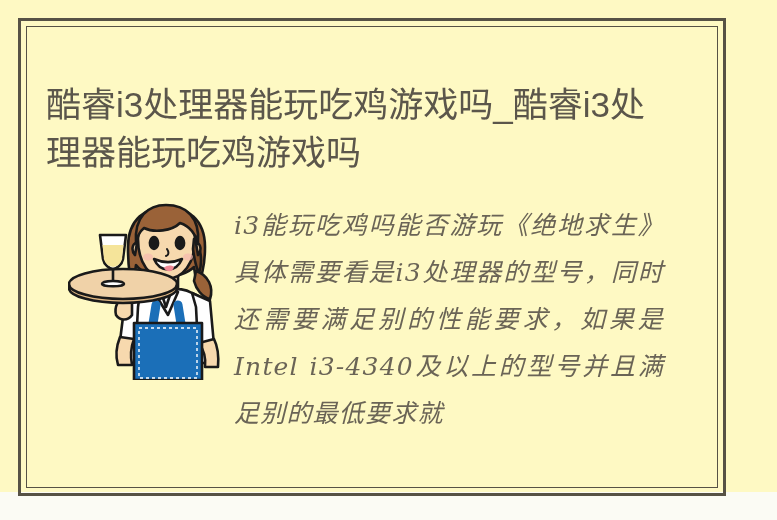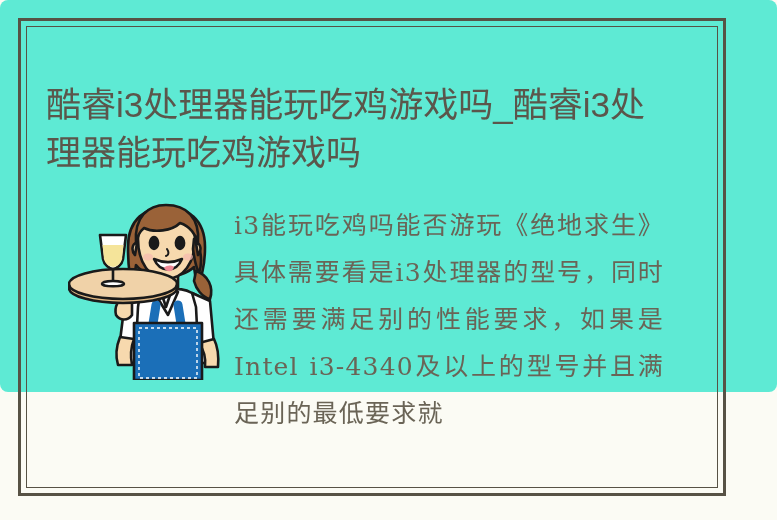--- a/index.html
+++ b/index.html
@@ -11,24 +11,23 @@
     width: 777px;
     height: 520px;
     background: #fbfbf4;
     font-family: "Liberation Sans", "DejaVu Sans", sans-serif;
     overflow: hidden;
   }
 
   .page {
     position: relative;
     width: 777px;
-    height: 392px;
-    background: #5eead4;
+    height: 492px;
+    background: #fef9c3;
     box-sizing: border-box;
-    border-radius: 8px;
   }
 
   
   .frame-outer {
     position: absolute;
     left: 18px;
     top: 18px;
     width: 708px;
     height: 478px;
     border: 3px solid #575245;
@@ -60,20 +59,21 @@
     font-family: "Liberation Sans", "DejaVu Sans", sans-serif;
   }
 
   
   .content {
     position: absolute;
     left: 46px;
     top: 190px;
     width: 640px;
     height: 270px;
+    font-style: italic;
   }
 
   
   .illustration {
     position: absolute;
     left: 22px;
     top: 5px;
     width: 160px;
     height: 185px;
   }

